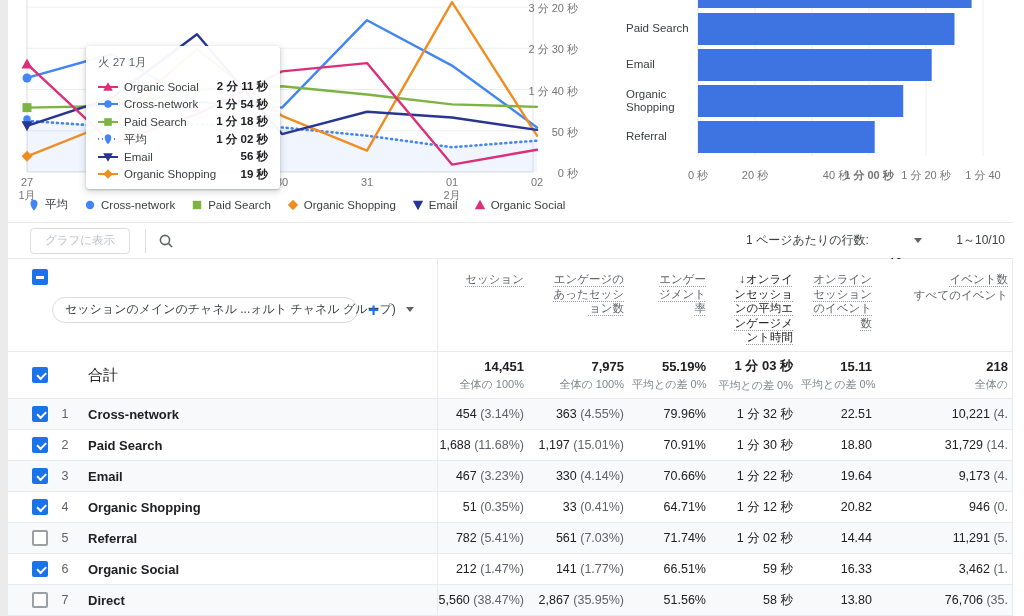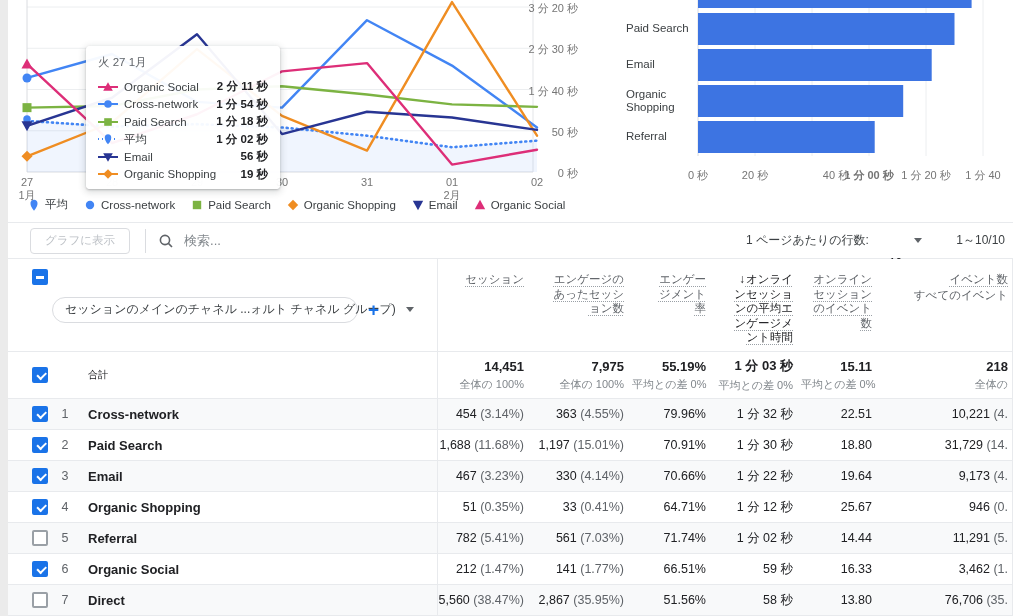--- a/index.html
+++ b/index.html
@@ -71,21 +71,21 @@
   .cbx.ind::after{content:"";position:absolute;left:2px;top:5px;width:8px;height:2.5px;background:#fff;}
   .hdim{display:flex;align-items:center;padding-top:9px;}
   .dim-select{
     display:flex;align-items:center;height:26px;border:1px solid #dadce0;border-radius:13px;
     padding:0 10px 0 12px;font-size:12px;color:#3c4043;max-width:306px;white-space:nowrap;box-sizing:border-box;text-align:center;
   }
   .dim-select .caret{margin:0 0 0 10px;}
   .plus-btn{color:#1a73e8;font-size:19px;font-weight:bold;margin-left:10px;line-height:19px;}
   .cnum{font-size:12.5px;color:#5f6368;text-align:center;}
   .cname{font-size:13px;color:#202124;font-weight:bold;padding-left:10px;}
-  .cname.plain{font-weight:normal;font-size:10px;}
+  .cname.plain{font-weight:normal;font-size:15px;}
   .cmet{text-align:right;padding-right:8px;font-size:12.5px;color:#202124;white-space:nowrap;}
   .cmet .pp{color:#5f6368;}
   .tv{font-size:13px;font-weight:bold;color:#202124;white-space:nowrap;}
   .ts{font-size:11px;color:#80868b;margin-top:3px;white-space:nowrap;}
 </style>
 </head>
 <body>
 
 <div class="gutter"></div>
 
@@ -247,21 +247,20 @@
   </div>
 
   <div class="controls">
     <div class="chart-btn">グラフに表示</div>
     <div class="vsep"></div>
     <div class="search-wrap">
       <svg width="16" height="16" viewBox="0 0 16 16">
         <circle cx="7" cy="7" r="4.6" fill="none" stroke="#5f6368" stroke-width="1.6"></circle>
         <line x1="10.4" y1="10.4" x2="14" y2="14" stroke="#5f6368" stroke-width="1.6"></line>
       </svg>
-      <input class="search-input" type="text" placeholder="検索..." style="">
     </div>
     <div class="pager">
       <span>1 ページあたりの行数:</span>
       <span class="rpp-val">10</span>
       <span class="caret"></span>
       <span class="range">1～10/10</span>
     </div>
   </div>
 
   <div class="table">
@@ -361,21 +360,21 @@
         <div class="trow data">
           <div>
             <div class="cbx on"></div>
           </div>
           <div class="cnum">4</div>
           <div class="cname">Organic Shopping</div>
           <div class="cmet"><span>51</span><span class="pp"> (0.35%)</span></div>
           <div class="cmet"><span>33</span><span class="pp"> (0.41%)</span></div>
           <div class="cmet"><span>64.71%</span></div>
           <div class="cmet"><span>1 分 12 秒</span></div>
-          <div class="cmet"><span>25.67</span></div>
+          <div class="cmet"><span>20.82</span></div>
           <div class="cmet"><span>946</span><span class="pp"> (0.</span></div>
         </div>
         <div class="trow data stripe">
           <div>
             <div class="cbx"></div>
           </div>
           <div class="cnum">5</div>
           <div class="cname">Referral</div>
           <div class="cmet"><span>782</span><span class="pp"> (5.41%)</span></div>
           <div class="cmet"><span>561</span><span class="pp"> (7.03%)</span></div>

